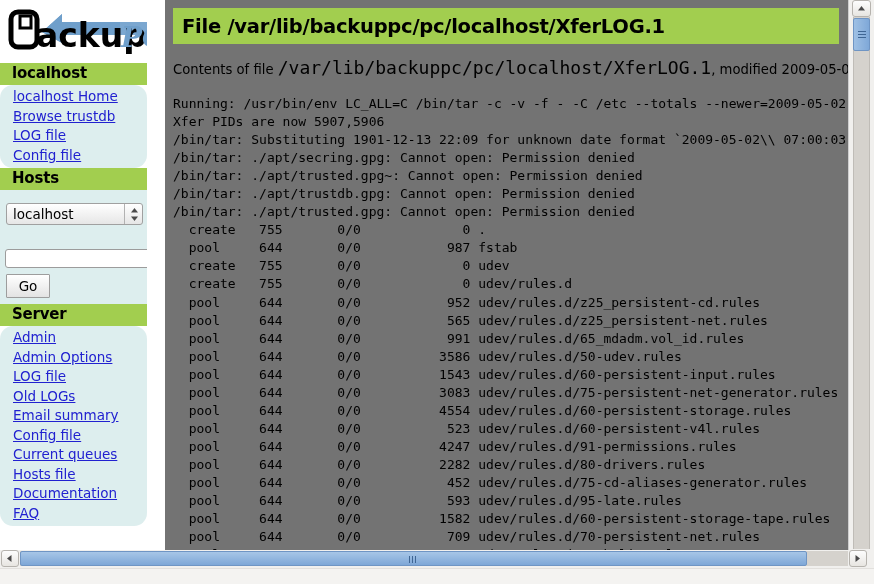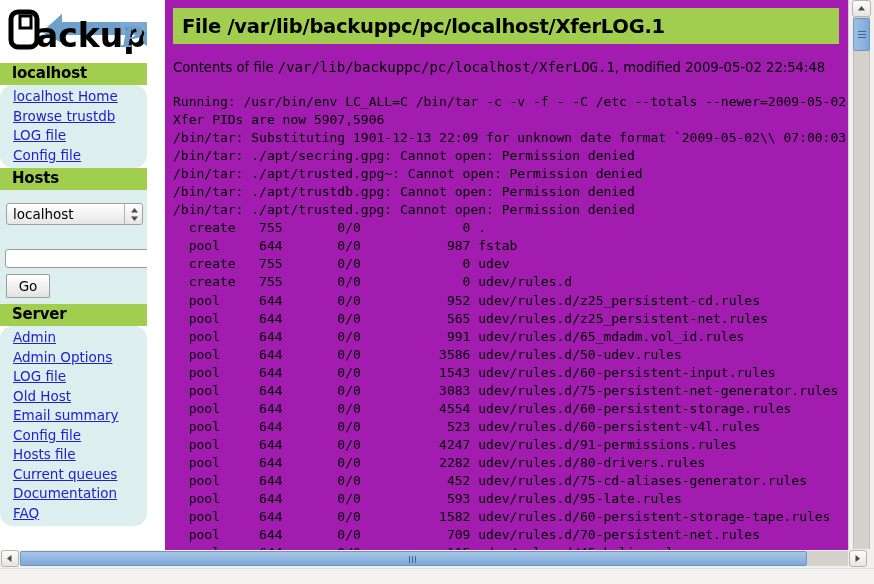--- a/index.html
+++ b/index.html
@@ -153,21 +153,21 @@
   }
 
   
   #content {
     position: absolute;
     left: 165px;
     top: 0;
     width: 683px;
     height: 568px;
     overflow: hidden;
-    background: #a21caf;
+    background: #737373;
   }
   #content-inner {
     position: absolute;
     left: 0; top: 0;
     width: 1200px;
   }
   #title-bar {
     margin: 8px 0 0 8px;
     background: #a2ce4f;
     width: 666px;
@@ -188,21 +188,21 @@
   #file-meta {
     margin: 15px 0 0 8px;
     font-size: 13.2px;
     color: #000;
     font-family: "DejaVu Sans", sans-serif;
     white-space: nowrap;
     line-height: 17px;
   }
   #file-meta .mono {
     font-family: "DejaVu Sans Mono", monospace;
-    font-size: 14px;
+    font-size: 18px;
   }
   #log-pre {
     margin: 17px 0 0 8px;
     font-family: "DejaVu Sans Mono", monospace;
     font-size: 13px;
     line-height: 18.05px;
     white-space: pre;
     color: #000;
   }
 
@@ -385,25 +385,25 @@
       </div>
       <div id="go-row">
         <button class="go-btn">Go</button>
       </div>
 
       <div class="nav-head">Server</div>
       <div class="nav-block">
         <a class="nav-link" href="#">Admin</a>
         <a class="nav-link" href="#">Admin Options</a>
         <a class="nav-link" href="#">LOG file</a>
-        <a class="nav-link" href="#">Old Host</a>
+        <a class="nav-link" href="#">Old LOGs</a>
         <a class="nav-link" href="#">Email summary</a>
         <a class="nav-link" href="#">Config file</a>
+        <a class="nav-link" href="#">Current queues</a>
         <a class="nav-link" href="#">Hosts file</a>
-        <a class="nav-link" href="#">Current queues</a>
         <a class="nav-link" href="#">Documentation</a>
         <a class="nav-link" href="#">FAQ</a>
       </div>
     </div>
 
     <div id="content">
       <div id="content-inner">
 
         <div id="title-bar">
           <span class="title-text">File /var/lib/backuppc/pc/localhost/XferLOG.1</span>

